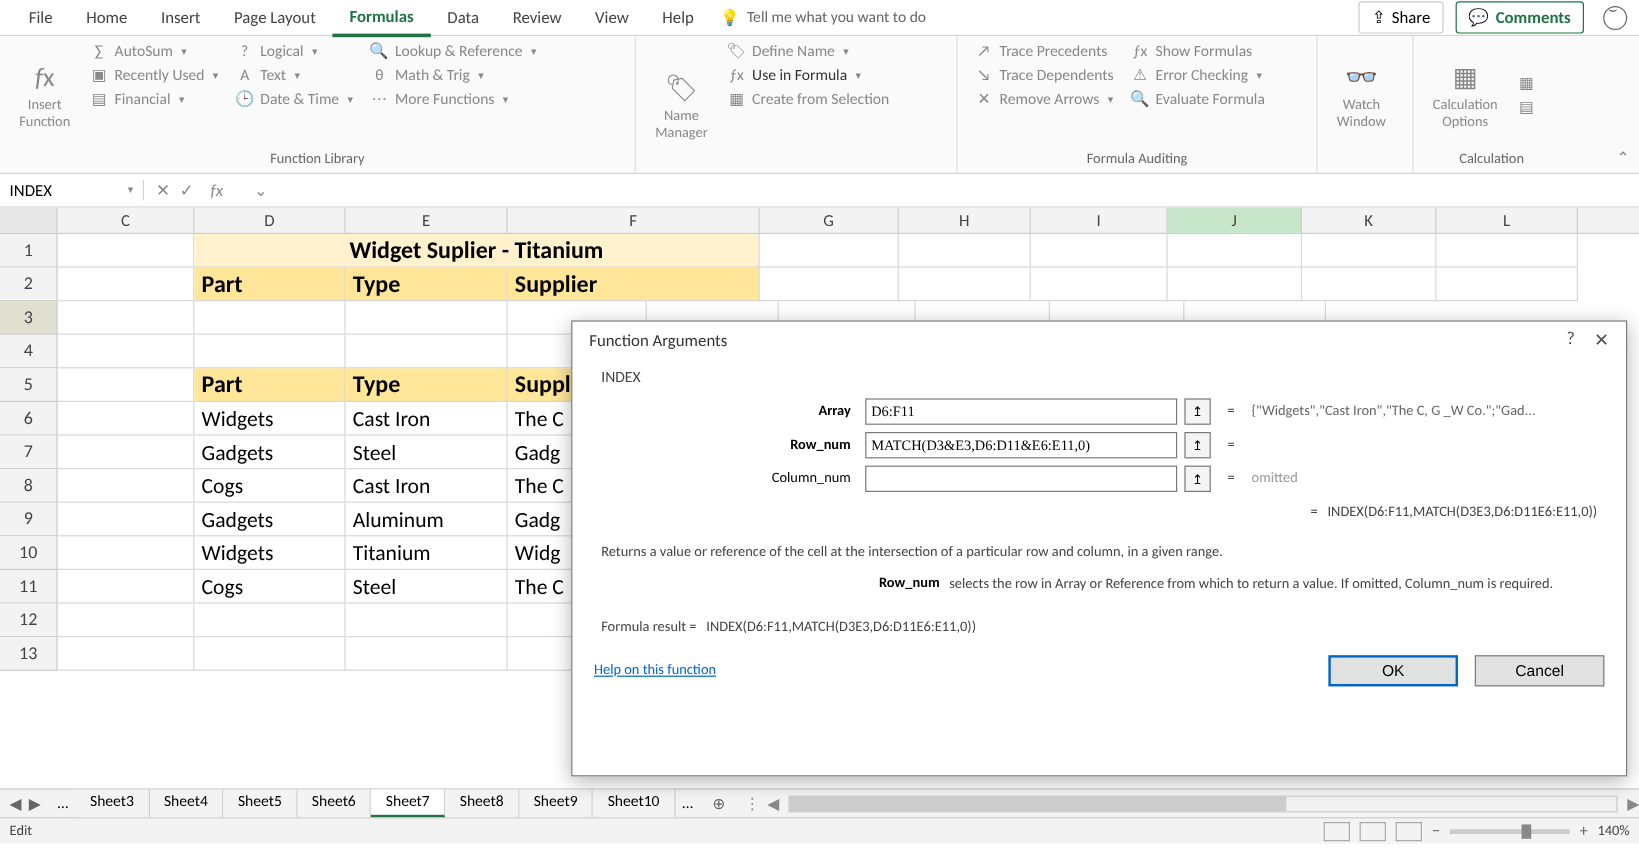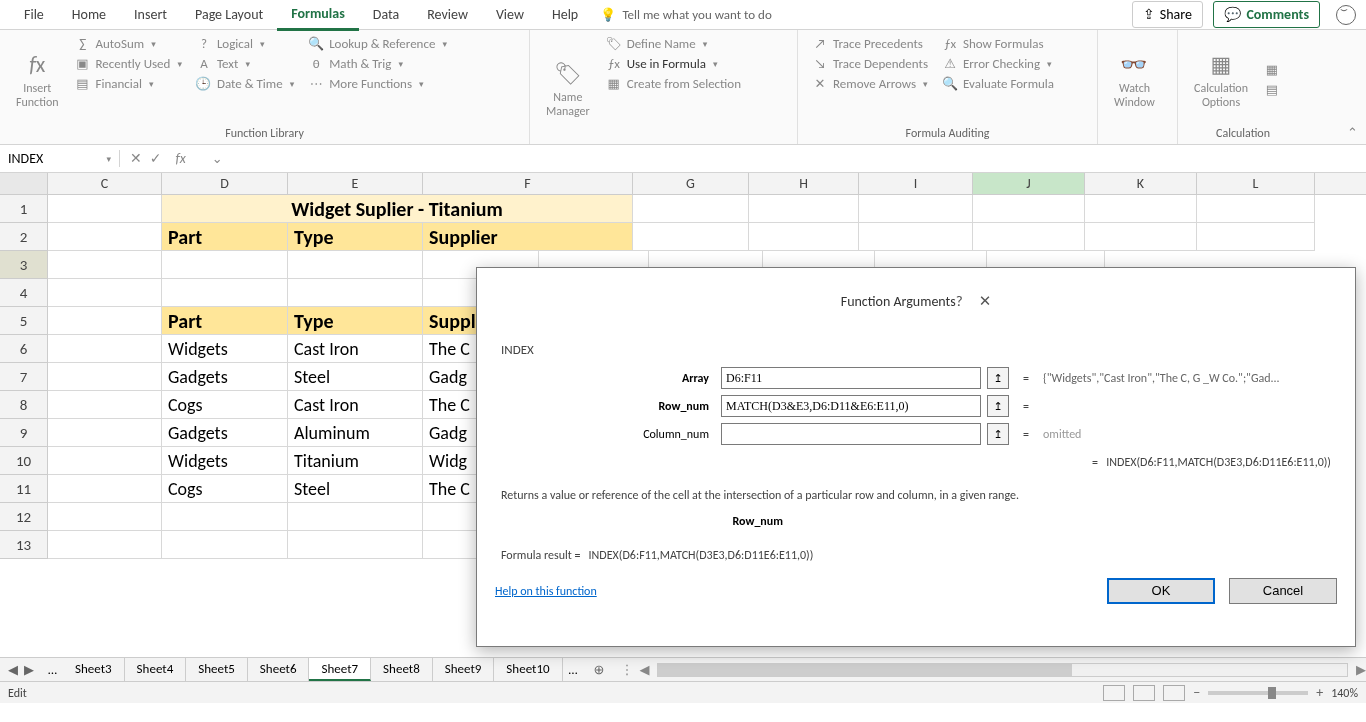--- a/index.html
+++ b/index.html
@@ -68,21 +68,21 @@
     
     .status { display: flex; align-items: center; height: 22px; background: #f3f3f3; border-top: 1px solid #ccc; padding: 0 8px; font-size: 12px; color: #444; }
     .status .right { margin-left: auto; display: flex; align-items: center; gap: 8px; }
     .view-btn { width: 22px; height: 16px; border: 1px solid #aaa; display: inline-block; cursor: pointer; }
     .zoom-slider { width: 100px; height: 4px; background: #ccc; position: relative; }
     .zoom-thumb { position: absolute; left: 60%; top: -4px; width: 8px; height: 12px; background: #888; }
     .zminus, .zplus { cursor: pointer; font-size: 14px; color: #666; }
 
     
     .dialog { position: absolute; left: 476px; top: 267px; width: 880px; height: 380px; background: #fff; border: 1px solid #7a7a7a; box-shadow: 0 4px 16px rgba(0,0,0,0.3); z-index: 10; font-size: 12px; }
-    .dlg-title { display: flex; align-items: center; justify-content: center; padding: 24px 14px; font-size: 14px; color: #333; }
+    .dlg-title { display: flex; align-items: center; justify-content: space-between; padding: 6px 14px; font-size: 14px; color: #333; }
     .dlg-close { display: flex; gap: 16px; color: #555; }
     .dlg-close span { cursor: pointer; font-size: 15px; }
     .dlg-body { padding: 4px 18px; }
     .fname { color: #444; padding: 4px 0 10px 6px; font-size: 13px; }
     .arg-row { display: flex; align-items: center; gap: 6px; margin-bottom: 6px; }
     .arg-label { width: 220px; text-align: right; font-size: 12px; padding-right: 6px; }
     .arg-label.bold { font-weight: 700; }
     .arg-input { width: 260px; height: 22px; border: 1px solid #7a7a7a; padding: 0 4px; font-size: 12px; font-family: 'Segoe UI'; }
     .ref-btn { width: 22px; height: 22px; border: 1px solid #7a7a7a; display: flex; align-items: center; justify-content: center; cursor: pointer; background: #f4f4f4; font-size: 11px; }
     .eq { padding: 0 8px; color: #444; }
@@ -557,20 +557,21 @@
           <input class="arg-input" style="">
           <div class="ref-btn">↥</div>
           <div class="eq">=</div>
           <div class="preview num">omitted</div>
         </div>
       </div>
     <div class="result-line">= &nbsp;&nbsp;<span>INDEX(D6:F11,MATCH(D3E3,D6:D11E6:E11,0))</span></div>
     <div class="desc">Returns a value or reference of the cell at the intersection of a particular row and column, in a given range.</div>
     <div class="arg-desc">
       <div class="al">Row_num</div>
+      <div class="ad">selects the row in Array or Reference from which to return a value. If omitted, Column_num is required.</div>
     </div>
     <div class="fres"><span>Formula result =</span>&nbsp;&nbsp;&nbsp;<span>INDEX(D6:F11,MATCH(D3E3,D6:D11E6:E11,0))</span></div>
   </div>
   <div class="dlg-foot">
     <span class="help-link">Help on this function</span>
     <div class="dlg-btns">
       <button class="dbtn ok">OK</button>
       <button class="dbtn">Cancel</button>
     </div>
   </div>

